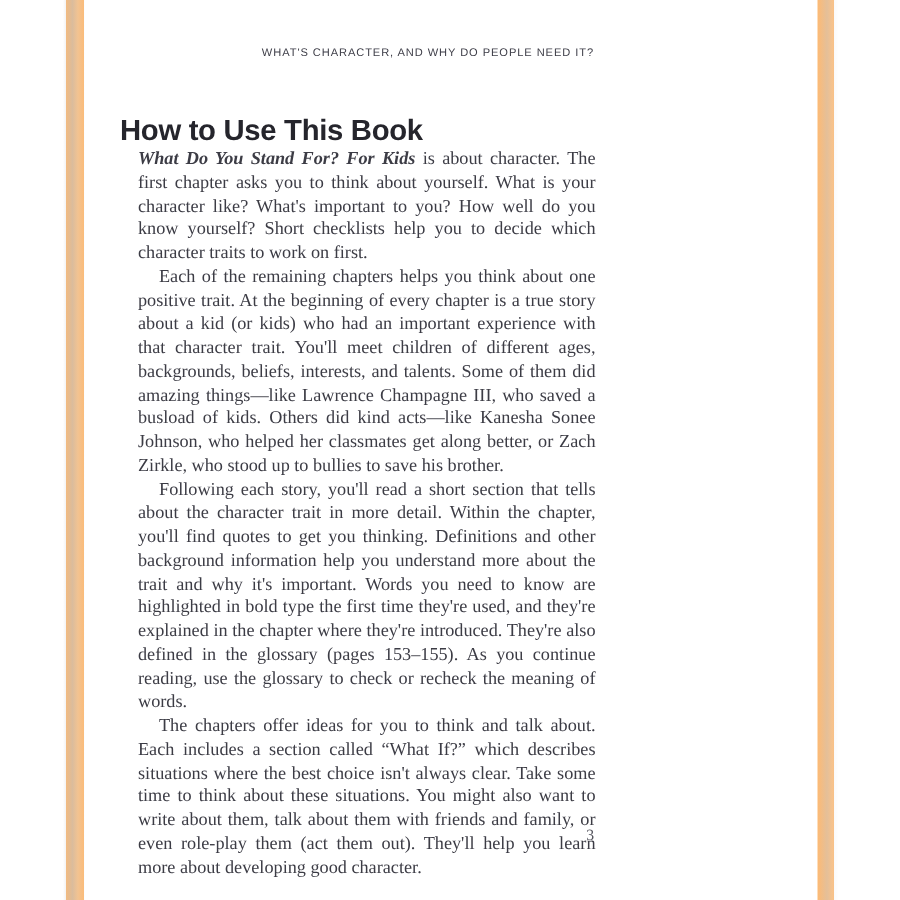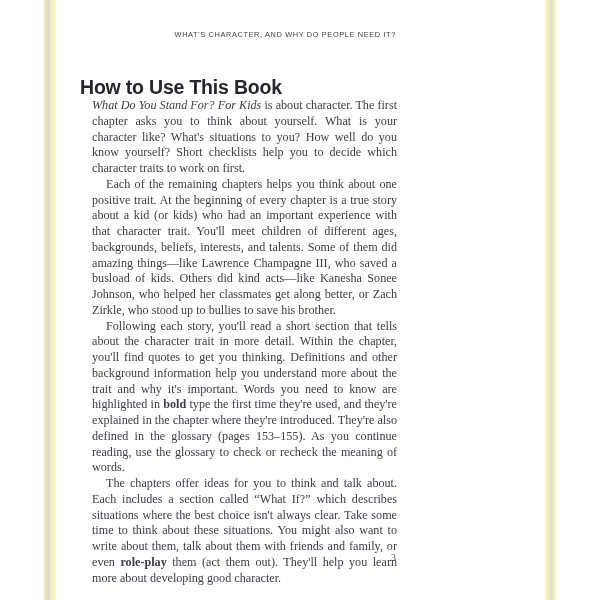--- a/index.html
+++ b/index.html
@@ -11,21 +11,21 @@
     width: 600px;
     height: 600px;
     overflow: hidden;
     font-family: "Liberation Serif", serif;
   }
 
   #page-root {
     position: relative;
     width: 600px;
     height: 600px;
-    background: #fef9c3;
+    background: #fdba74;
   }
 
   
   .paper-margin-left {
     position: absolute;
     left: 0; top: 0;
     width: 44px; height: 600px;
     background: #ffffff;
   }
   .paper-margin-right {
@@ -111,23 +111,24 @@
     line-height: 15.75px;
     color: #3c3c45;
     -webkit-hyphens: none;
     hyphens: none;
   }
   .body-column p.no-indent {
     text-indent: 0;
   }
   .body-column p i, .body-column p em {
     font-style: italic;
+    font-weight: bold;
   }
   .body-column p b, .body-column p strong {
-    font-weight: bold;
+    font-weight: normal;
   }
 
   
   .folio {
     position: absolute;
     left: 92px;
     top: 552px;
     width: 304px;
     text-align: right;
     font-family: "Liberation Serif", serif;
@@ -147,21 +148,21 @@
   </div>
 
   <div class="gutter-shadow"></div>
   <div class="edge-shadow-right"></div>
 
   <div class="running-head">WHAT'S CHARACTER, AND WHY DO PEOPLE NEED IT?</div>
 
   <h1 class="section-heading">How to Use This Book</h1>
 
   <div class="body-column" id="body-column">
-      <p class="no-indent"><em>What Do You Stand For? For Kids</em><span> is about character. The first chapter asks you to think about yourself. What is your character like? What's situations to you? How well do you know yourself? Short checklists help you to decide which character traits to work on first.</span></p>
+      <p class="no-indent"><em>What Do You Stand For? For Kids</em><span> is about character. The first chapter asks you to think about yourself. What is your character like? What's important to you? How well do you know yourself? Short checklists help you to decide which character traits to work on first.</span></p>
       <p><span>Each of the remaining chapters helps you think about one positive trait. At the beginning of every chapter is a true story about a kid (or kids) who had an important experience with that character trait. You'll meet children of different ages, backgrounds, beliefs, interests, and talents. Some of them did amazing things—like Lawrence Champagne III, who saved a busload of kids. Others did kind acts—like Kanesha Sonee Johnson, who helped her classmates get along better, or Zach Zirkle, who stood up to bullies to save his brother.</span></p>
       <p><span>Following each story, you'll read a short section that tells about the character trait in more detail. Within the chapter, you'll find quotes to get you thinking. Definitions and other background information help you understand more about the trait and why it's important. Words you need to know are highlighted in </span><strong>bold</strong><span> type the first time they're used, and they're explained in the chapter where they're introduced. They're also defined in the glossary (pages 153–155). As you continue reading, use the glossary to check or recheck the meaning of words.</span></p>
       <p><span>The chapters offer ideas for you to think and talk about. Each includes a section called “What If?” which describes situations where the best choice isn't always clear. Take some time to think about these situations. You might also want to write about them, talk about them with friends and family, or even </span><strong>role-play</strong><span> them (act them out). They'll help you learn more about developing good character.</span></p>
     </div>
 
   <div class="folio">3</div>
 
 </div>
 
 </body></html>

